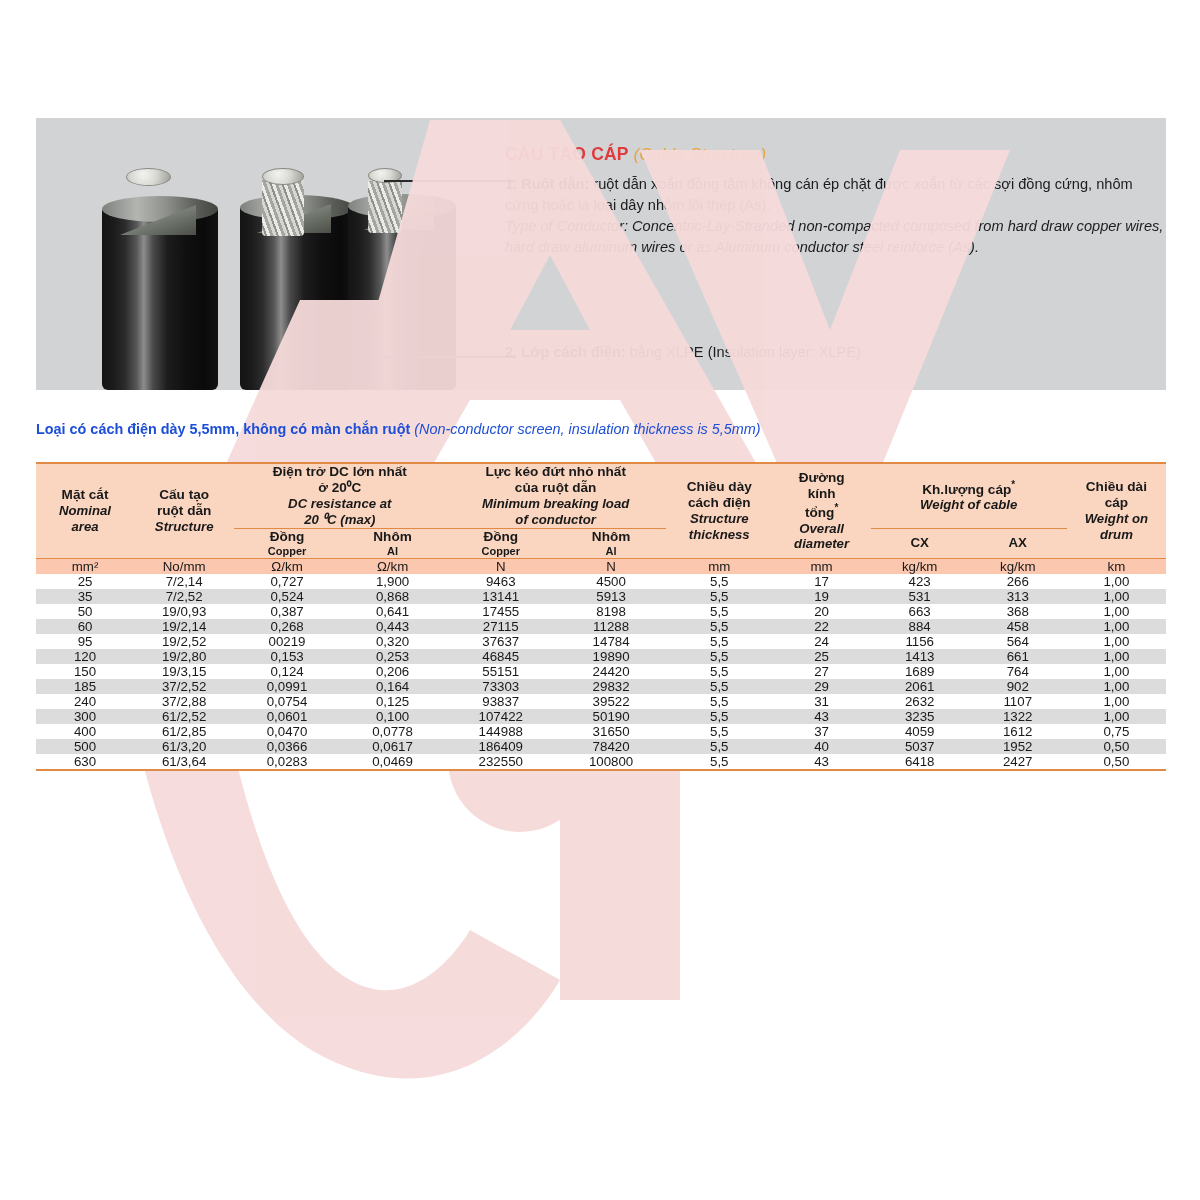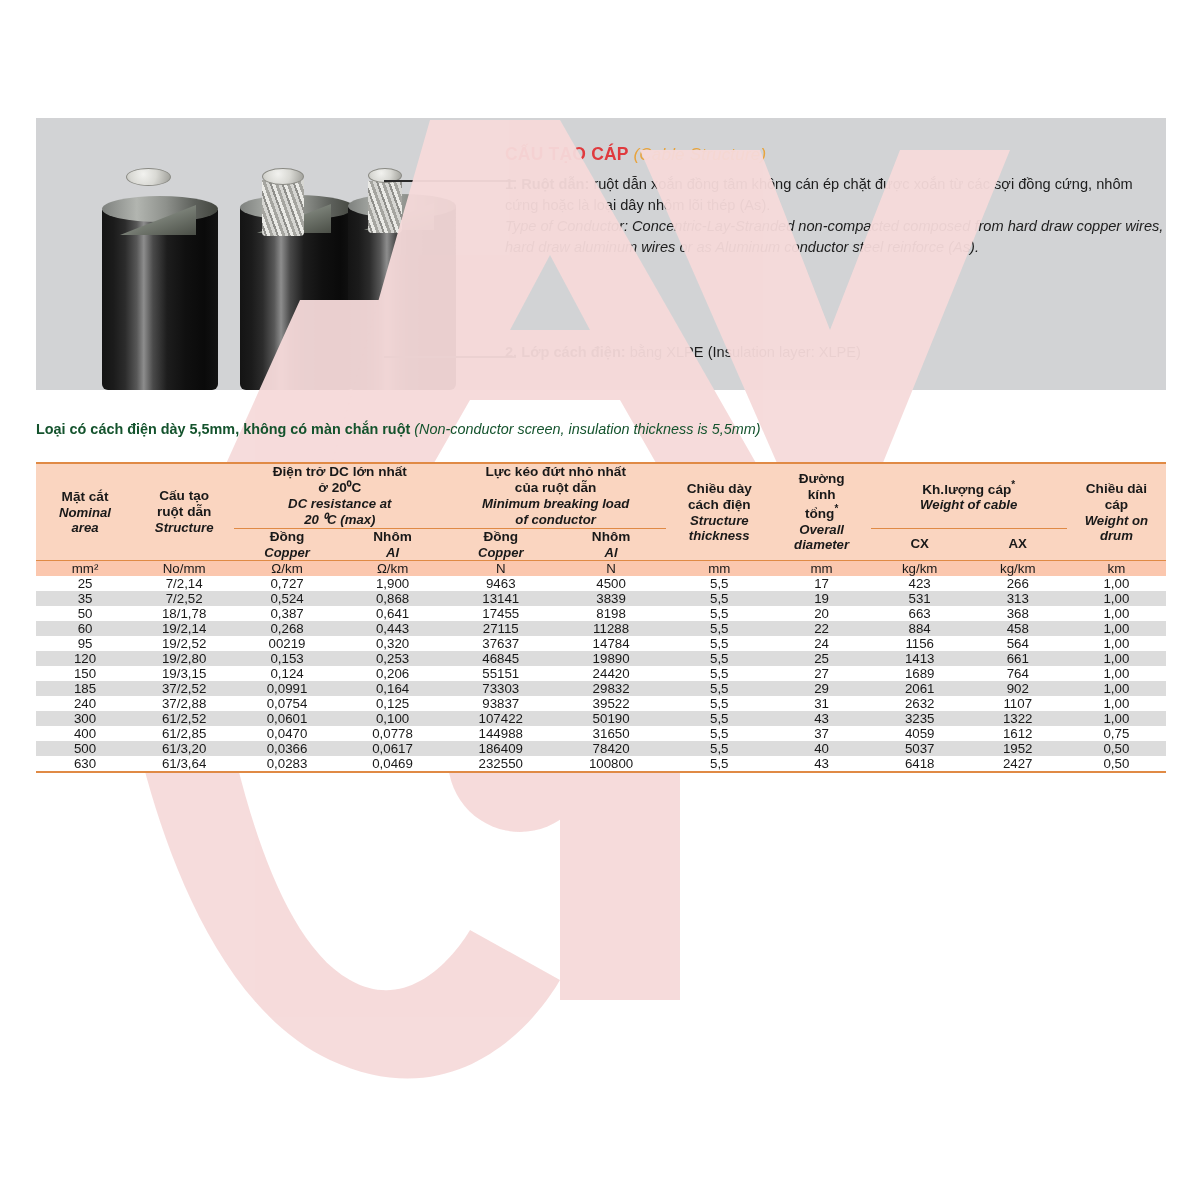--- a/index.html
+++ b/index.html
@@ -119,21 +119,21 @@
     font-size: 14.6px;
     color: #1c1c1c;
     z-index: 4;
   }
 
   
   #caption {
     position: absolute;
     left: 36px; top: 421px;
     font-size: 14.4px;
-    color: #14532d;
+    color: #1d4ed8;
     z-index: 6;
   }
   #caption b { font-weight: bold; }
   #caption .it { font-style: italic; }
 
   
   #tbl-wrap {
     position: absolute;
     left: 36px; top: 462px;
     width: 1130px;
@@ -167,21 +167,21 @@
     font-size: 13.2px;
     display: block;
   }
   .hdr-sub {
     background: #fad5c0;
     padding: 5px 3px 7px;
     line-height: 1.18;
     border-top: 1.6px solid #e08a45;
   }
   .hdr-sub .vn { font-weight: bold; font-size: 13.6px; display: block; }
-  .hdr-sub .en { font-style: italic; font-size: 13px; display: block; }
+  .hdr-sub .en { font-size: 11px; display: block; }
   .unit-row td {
     background: #fbc7ae;
     padding: 7px 2px;
     font-size: 13.4px;
     border-top: 1.8px solid #e08a45;
   }
   tbody tr td {
     padding: 8px 2px;
     font-size: 13.6px;
   }
@@ -384,30 +384,30 @@
             <td>423</td>
             <td>266</td>
             <td>1,00</td>
           </tr>
           <tr class="even">
             <td>35</td>
             <td>7/2,52</td>
             <td>0,524</td>
             <td>0,868</td>
             <td>13141</td>
-            <td>3839</td>
+            <td>5913</td>
             <td>5,5</td>
             <td>19</td>
             <td>531</td>
             <td>313</td>
             <td>1,00</td>
           </tr>
           <tr class="odd">
             <td>50</td>
-            <td>18/1,78</td>
+            <td>19/0,93</td>
             <td>0,387</td>
             <td>0,641</td>
             <td>17455</td>
             <td>8198</td>
             <td>5,5</td>
             <td>20</td>
             <td>663</td>
             <td>368</td>
             <td>1,00</td>
           </tr>

